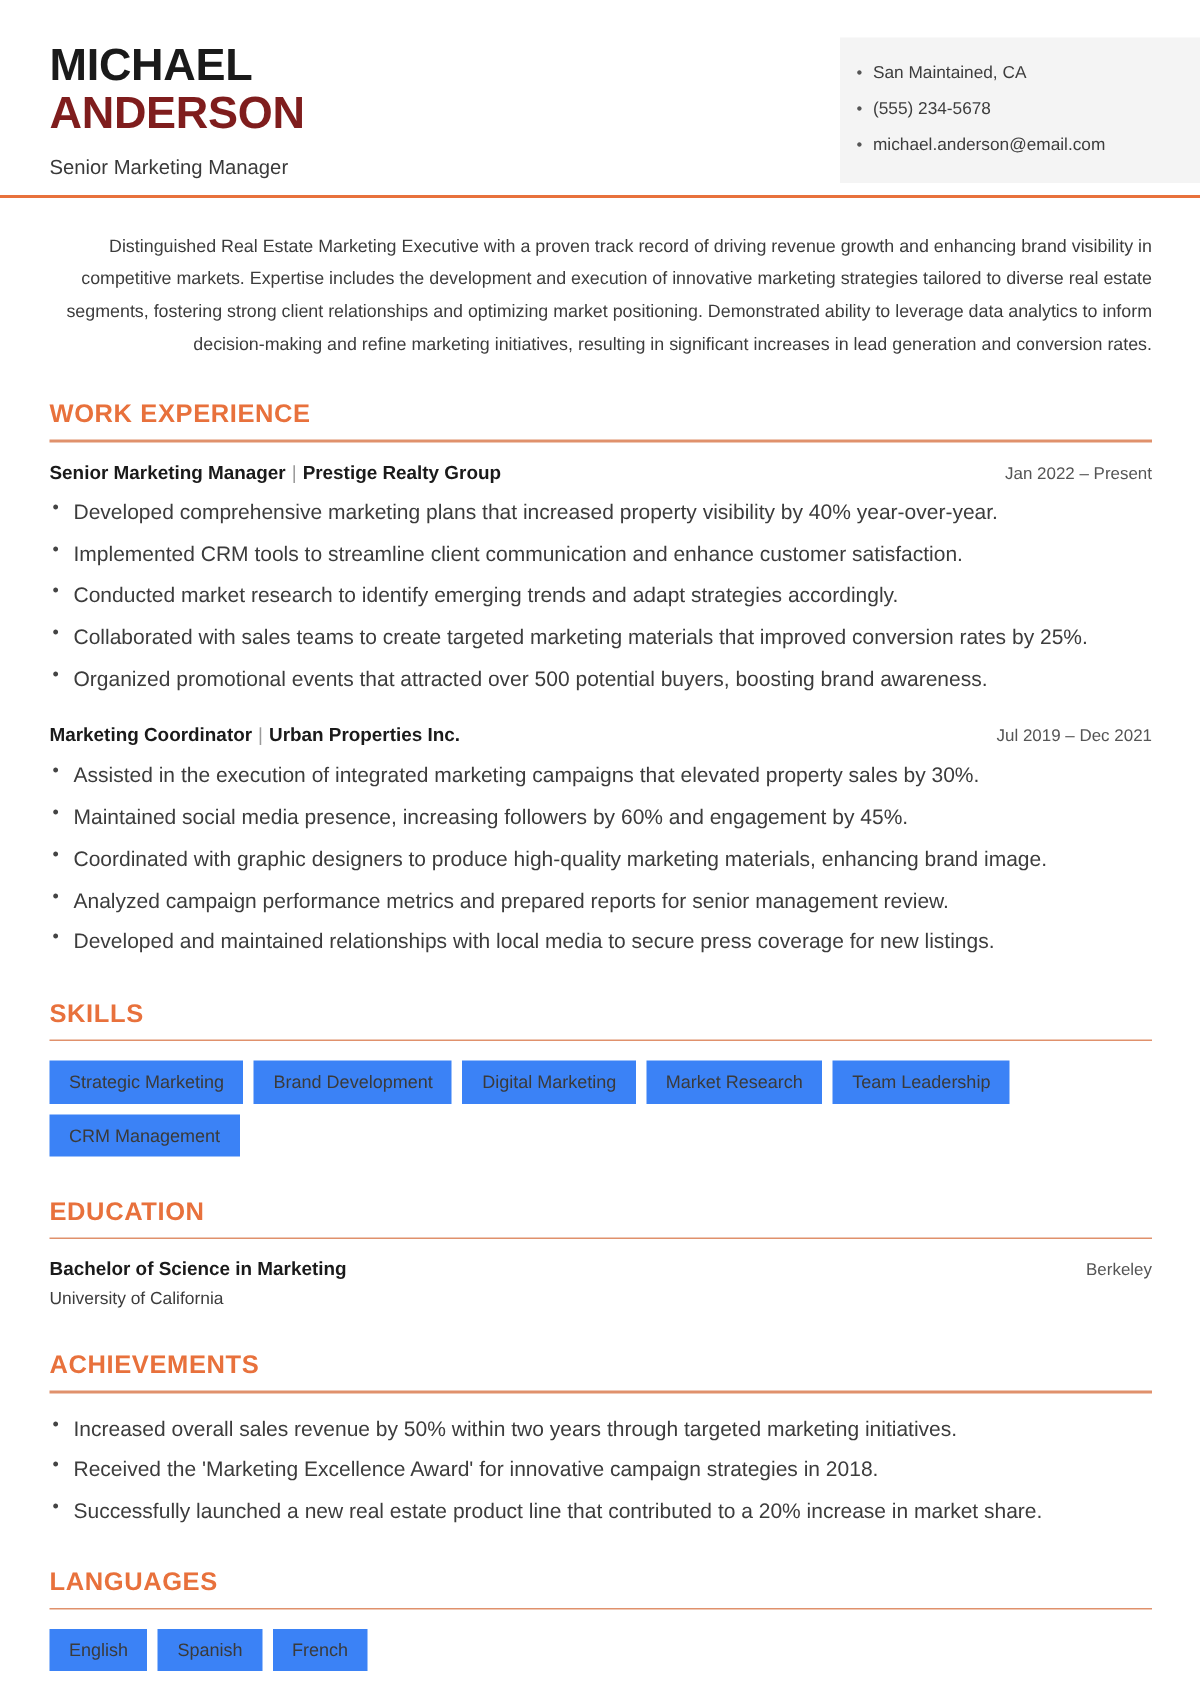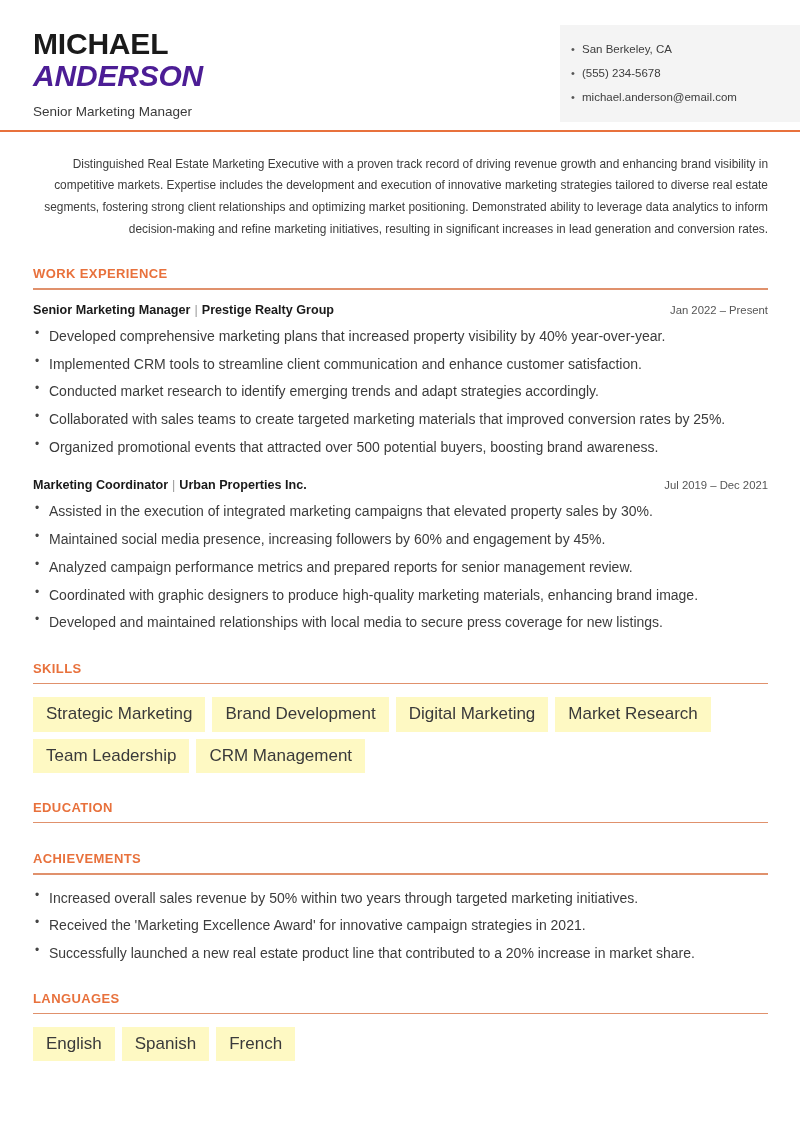--- a/index.html
+++ b/index.html
@@ -36,21 +36,21 @@
     padding-left: 33px;
     padding-top: 6px;
   }
   .name-line {
     font-size: 30px;
     font-weight: bold;
     line-height: 1.08;
     letter-spacing: -0.2px;
   }
   .name-first { color: #1a1a1a; }
-  .name-last  { color: #4c1d95; font-style: italic; }
+  .name-last  { color: #7f1d1d; }
   .job-title {
     margin-top: 11px;
     font-size: 13.5px;
     color: #3a3a3a;
     font-weight: normal;
   }
   .contact-box {
     background: #f4f4f4;
     width: 240px;
     min-height: 80px;
@@ -97,21 +97,21 @@
     color: #3c3c3c;
     margin-top: 22px;
     margin-bottom: 0;
     text-align: right;
     max-width: 736px;
   }
 
   .section { margin-top: 26px; }
   .section-title {
     color: #E8713C;
-    font-size: 13px;
+    font-size: 17px;
     font-weight: bold;
     letter-spacing: 0.4px;
     margin: 0 0 7px 0;
   }
   .section-rule {
     height: 1.4px;
     background: #E0916C;
     width: 735px;
     margin-bottom: 13px;
   }
@@ -163,23 +163,23 @@
     font-size: 12px;
   }
 
   
   .chips {
     display: flex;
     flex-wrap: wrap;
     gap: 7px;
   }
   .chip {
-    background: #fef9c3;
+    background: #3b82f6;
     color: #3a3a3a;
-    font-size: 17px;
+    font-size: 12px;
     padding: 7px 13px;
     line-height: 1.2;
     white-space: nowrap;
   }
 
   
   .edu-head {
     display: flex;
     justify-content: space-between;
     align-items: baseline;
@@ -208,21 +208,21 @@
 <div class="page">
 
   <div class="header">
     <div class="header-left">
       <div class="name-line name-first">MICHAEL</div>
       <div class="name-line name-last">ANDERSON</div>
       <div class="job-title">Senior Marketing Manager</div>
     </div>
     <div class="contact-box">
       <ul class="contact-list">
-        <li>San Berkeley, CA</li>
+        <li>San Maintained, CA</li>
         <li>(555) 234-5678</li>
         <li>michael.anderson@email.com</li>
       </ul>
     </div>
   </div>
   <div class="header-rule"></div>
 
   <div class="content">
 
     <p class="summary">Distinguished Real Estate Marketing Executive with a proven track record of driving revenue growth and enhancing brand visibility in competitive markets. Expertise includes the development and execution of innovative marketing strategies tailored to diverse real estate segments, fostering strong client relationships and optimizing market positioning. Demonstrated ability to leverage data analytics to inform decision-making and refine marketing initiatives, resulting in significant increases in lead generation and conversion rates.</p>
@@ -250,22 +250,22 @@
       <div class="entry" style="margin-top:21px;">
         <div class="entry-head">
           <div class="entry-heading">
             <span>Marketing Coordinator</span><span class="entry-sep">|</span><span>Urban Properties Inc.</span>
           </div>
           <div class="entry-date">Jul 2019 – Dec 2021</div>
         </div>
         <ul class="bullets">
           <li>Assisted in the execution of integrated marketing campaigns that elevated property sales by 30%.</li>
           <li>Maintained social media presence, increasing followers by 60% and engagement by 45%.</li>
+          <li>Coordinated with graphic designers to produce high-quality marketing materials, enhancing brand image.</li>
           <li>Analyzed campaign performance metrics and prepared reports for senior management review.</li>
-          <li>Coordinated with graphic designers to produce high-quality marketing materials, enhancing brand image.</li>
           <li>Developed and maintained relationships with local media to secure press coverage for new listings.</li>
         </ul>
       </div>
     </div>
 
     <div class="section" style="margin-top:28px;">
       <h2 class="section-title">SKILLS</h2>
       <div class="section-rule"></div>
       <div class="chips">
         <span class="chip">Strategic Marketing</span>
@@ -273,28 +273,35 @@
         <span class="chip">Digital Marketing</span>
         <span class="chip">Market Research</span>
         <span class="chip">Team Leadership</span>
         <span class="chip">CRM Management</span>
       </div>
     </div>
 
     <div class="section" style="margin-top:27px;">
       <h2 class="section-title">EDUCATION</h2>
       <div class="section-rule"></div>
+      <div class="entry">
+        <div class="edu-head">
+          <div class="edu-degree">Bachelor of Science in Marketing</div>
+          <div class="edu-loc">Berkeley</div>
+        </div>
+        <div class="edu-school">University of California</div>
+      </div>
     </div>
 
     <div class="section" style="margin-top:28px;">
       <h2 class="section-title">ACHIEVEMENTS</h2>
       <div class="section-rule"></div>
       <ul class="bullets achv-list">
         <li>Increased overall sales revenue by 50% within two years through targeted marketing initiatives.</li>
-        <li>Received the 'Marketing Excellence Award' for innovative campaign strategies in 2021.</li>
+        <li>Received the 'Marketing Excellence Award' for innovative campaign strategies in 2018.</li>
         <li>Successfully launched a new real estate product line that contributed to a 20% increase in market share.</li>
       </ul>
     </div>
 
     <div class="section" style="margin-top:27px;">
       <h2 class="section-title">LANGUAGES</h2>
       <div class="section-rule"></div>
       <div class="chips">
         <span class="chip">English</span>
         <span class="chip">Spanish</span>

